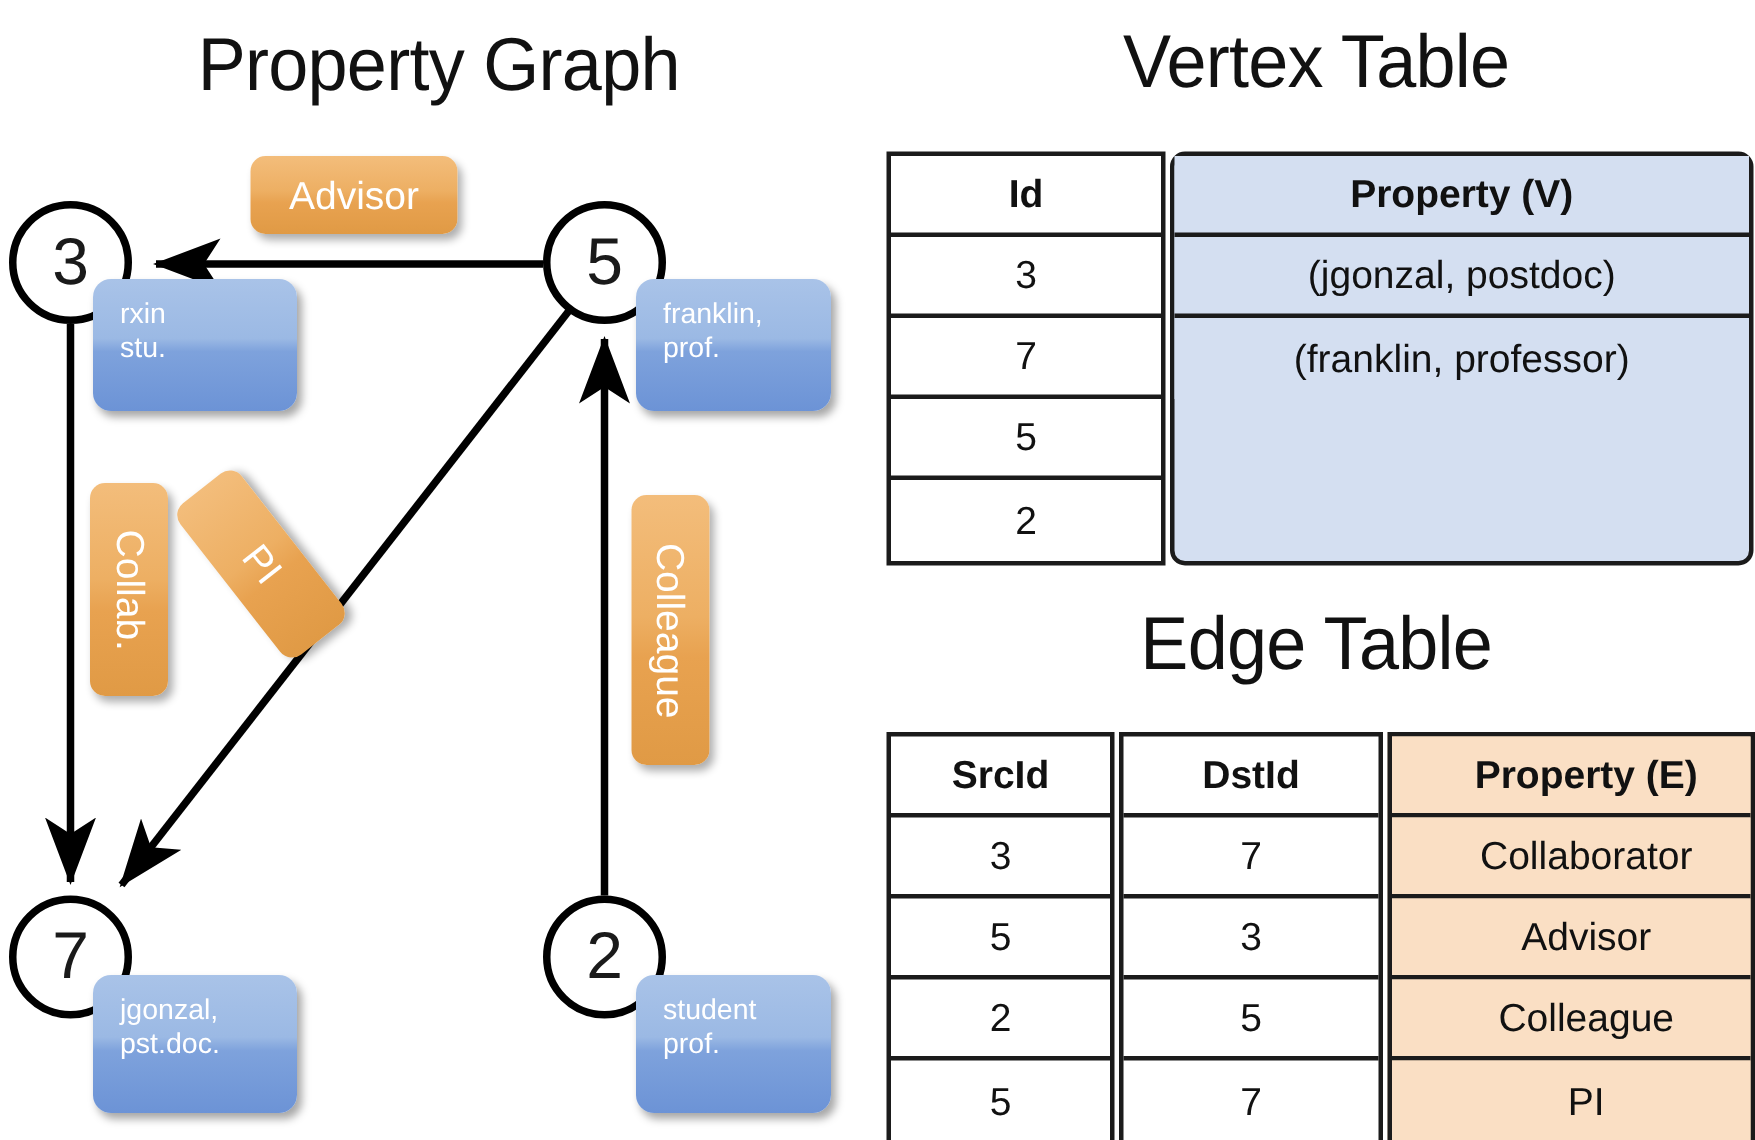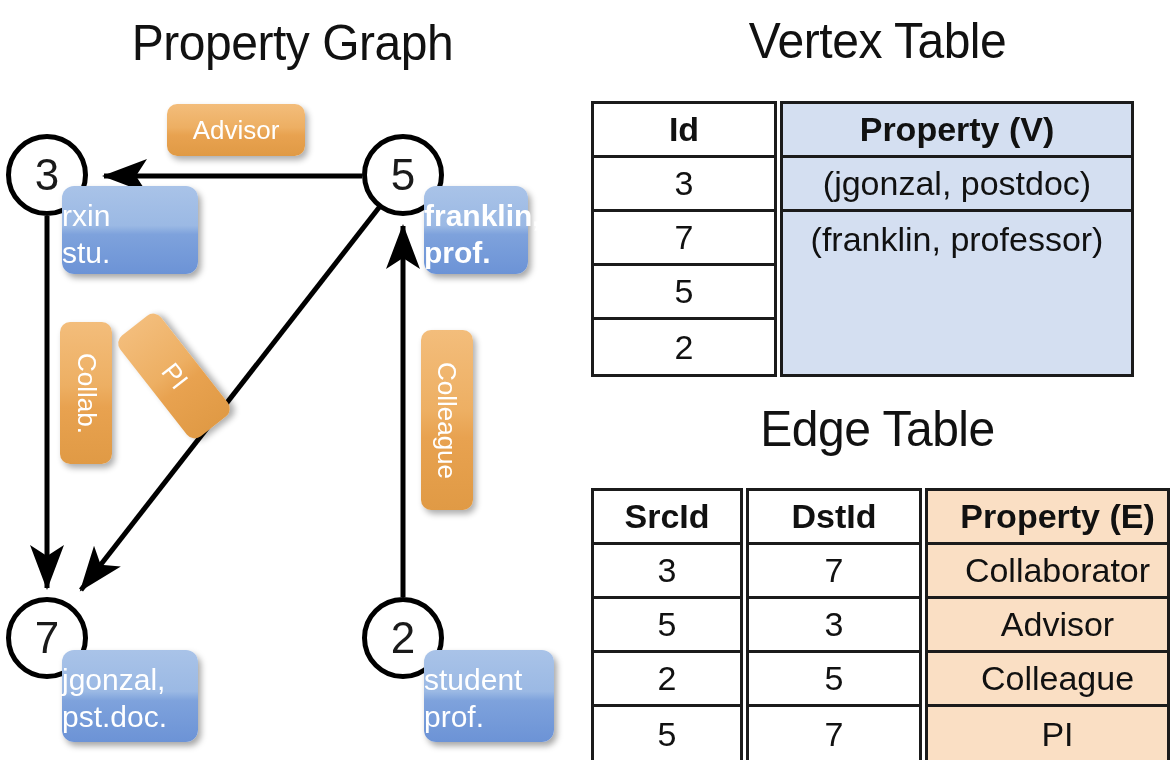--- a/index.html
+++ b/index.html
@@ -44,30 +44,30 @@
   #node-7{left:6px;top:597px;}
   #node-2{left:362px;top:597px;}
 
   
   .vbox{
     position:absolute;
     border-radius:12px;
     background:linear-gradient(to bottom,#a9c3e8 0%,#9bb9e4 45%,#7ea2dc 55%,#6c93d6 100%);
     box-shadow:3px 4px 6px rgba(0,0,0,0.35);
     color:#ffffff;
-    font-size:30px;
+    font-size:19px;
     font-weight:300;
     line-height:1.22;
-    padding:12px 0;
+    padding:12px 18px;
     box-sizing:border-box;
     z-index:6;
     font-family:"Liberation Sans","DejaVu Sans",sans-serif;
   }
   #vbox-3{left:62px;top:186px;width:136px;height:88px;}
-  #vbox-5{left:424px;top:186px;width:104px;height:88px;font-weight:bold;}
+  #vbox-5{left:424px;top:186px;width:130px;height:88px;}
   #vbox-7{left:62px;top:650px;width:136px;height:92px;}
   #vbox-2{left:424px;top:650px;width:130px;height:92px;}
 
   
   .ebox{
     position:absolute;
     border-radius:10px;
     background:linear-gradient(to bottom,#f3bd7b 0%,#edaf63 45%,#e8a250 60%,#e09a45 100%);
     box-shadow:3px 4px 6px rgba(0,0,0,0.32);
     color:#ffffff;
@@ -94,33 +94,33 @@
   .colblock{
     border:3px solid #1b1b1b;
     box-sizing:border-box;
     display:flex;flex-direction:column;
     background:#fff;
   }
   .cell{
     box-sizing:border-box;
     display:flex;align-items:center;justify-content:center;
     border-bottom:3px solid #1b1b1b;
-    font-size:34px;
+    font-size:26px;
     font-weight:300;
     color:#111;
     font-family:"Liberation Sans","DejaVu Sans",sans-serif;
     white-space:nowrap;
   }
   .cell:last-child{border-bottom:none;}
   .cell.head{font-weight:700;}
 
   
   #vertex-table{left:591px;top:101px;}
   #vertex-table .col-id{width:186px;}
-  #vertex-table .col-prop{width:354px;background:#d4dff1;}
+  #vertex-table .col-prop{width:389px;background:#d4dff1;border-radius:10px;}
   #vertex-table .cell{height:54px;}
   #vertex-table .col-prop .cell{background:#d4dff1;}
 
   
   #edge-table{left:591px;top:488px;}
   #edge-table .col-src{width:152px;}
   #edge-table .col-dst{width:176px;}
   #edge-table .col-prop{width:245px;background:#fadfc4;}
   #edge-table .cell{height:54px;}
   #edge-table .col-prop .cell{background:#fadfc4;padding-left:20px;}

